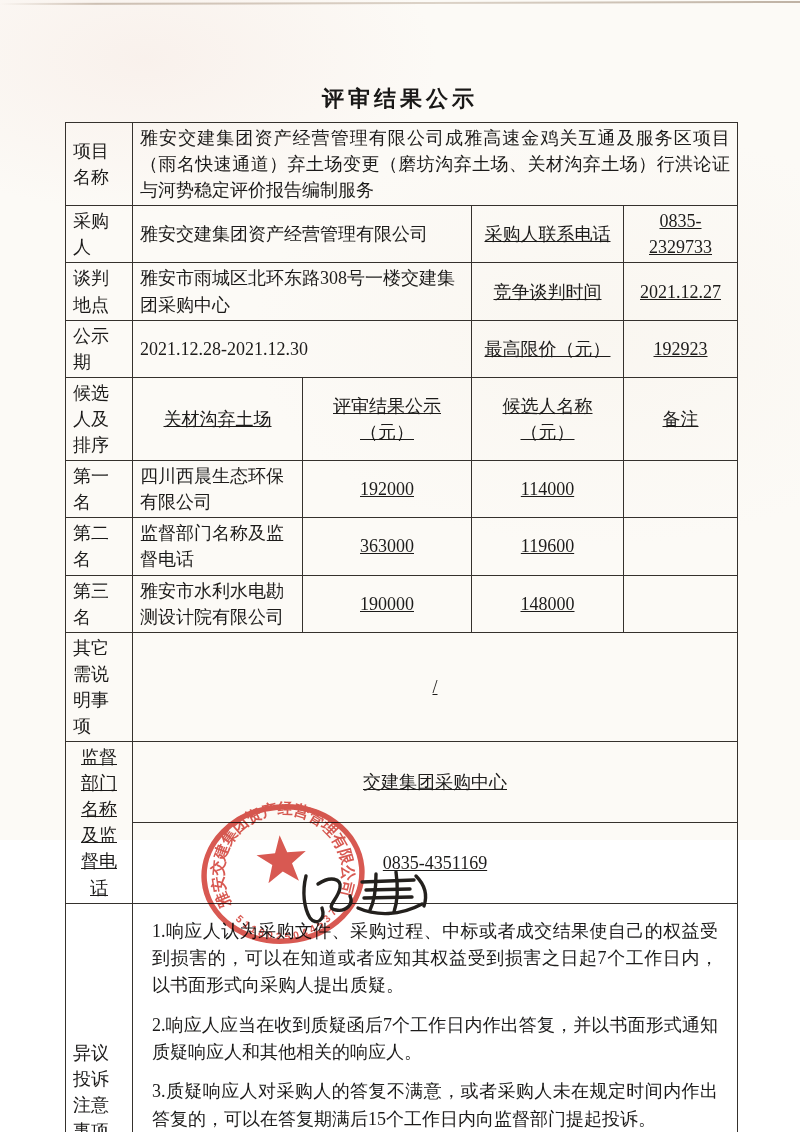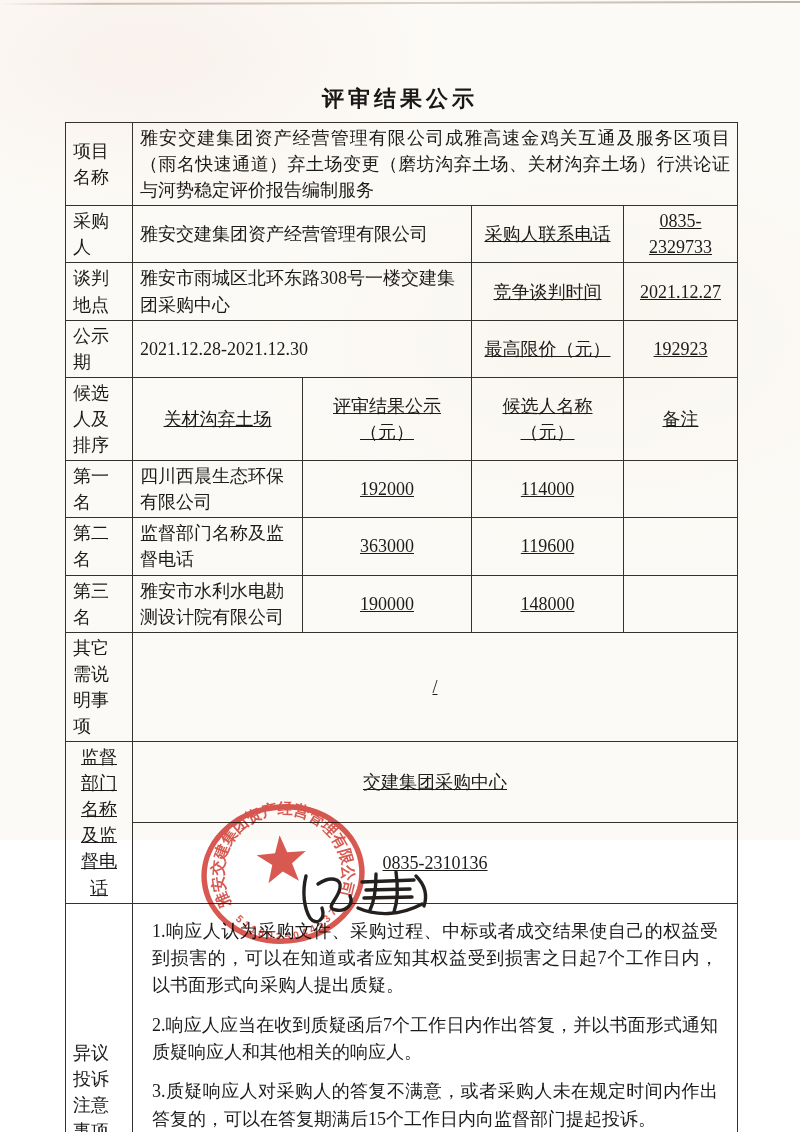--- a/index.html
+++ b/index.html
@@ -135,21 +135,21 @@
       </tr>
       <tr class="r9">
         <td class="lbl">其它需说明事项</td>
         <td colspan="4" class="ctr">/</td>
       </tr>
       <tr class="r10">
         <td rowspan="2" class="ctr">监督部门名称及监督电话</td>
         <td colspan="4" class="ctr">交建集团采购中心</td>
       </tr>
       <tr class="r10b">
-        <td colspan="4" class="ctr">0835-2310136</td>
+        <td colspan="4" class="ctr">0835-4351169</td>
       </tr>
       <tr class="r11">
         <td class="lbl">异议投诉注意事项</td>
         <td colspan="4" class="objection-content">
           <p>1.响应人认为采购文件、采购过程、中标或者成交结果使自己的权益受到损害的，可以在知道或者应知其权益受到损害之日起7个工作日内，以书面形式向采购人提出质疑。</p>
           <p>2.响应人应当在收到质疑函后7个工作日内作出答复，并以书面形式通知质疑响应人和其他相关的响应人。</p>
           <p>3.质疑响应人对采购人的答复不满意，或者采购人未在规定时间内作出答复的，可以在答复期满后15个工作日内向监督部门提起投诉。</p>
           <p>4.监督部门应当自收到投诉之日起30个工作日内，对投诉事项作出处理决定。</p>
           <p>5.监督部门在处理投诉事项期间，可以视具体情况书面通知采购人暂停采购活动，暂停采购活动时间最长不得超过30日。</p>
         </td>

